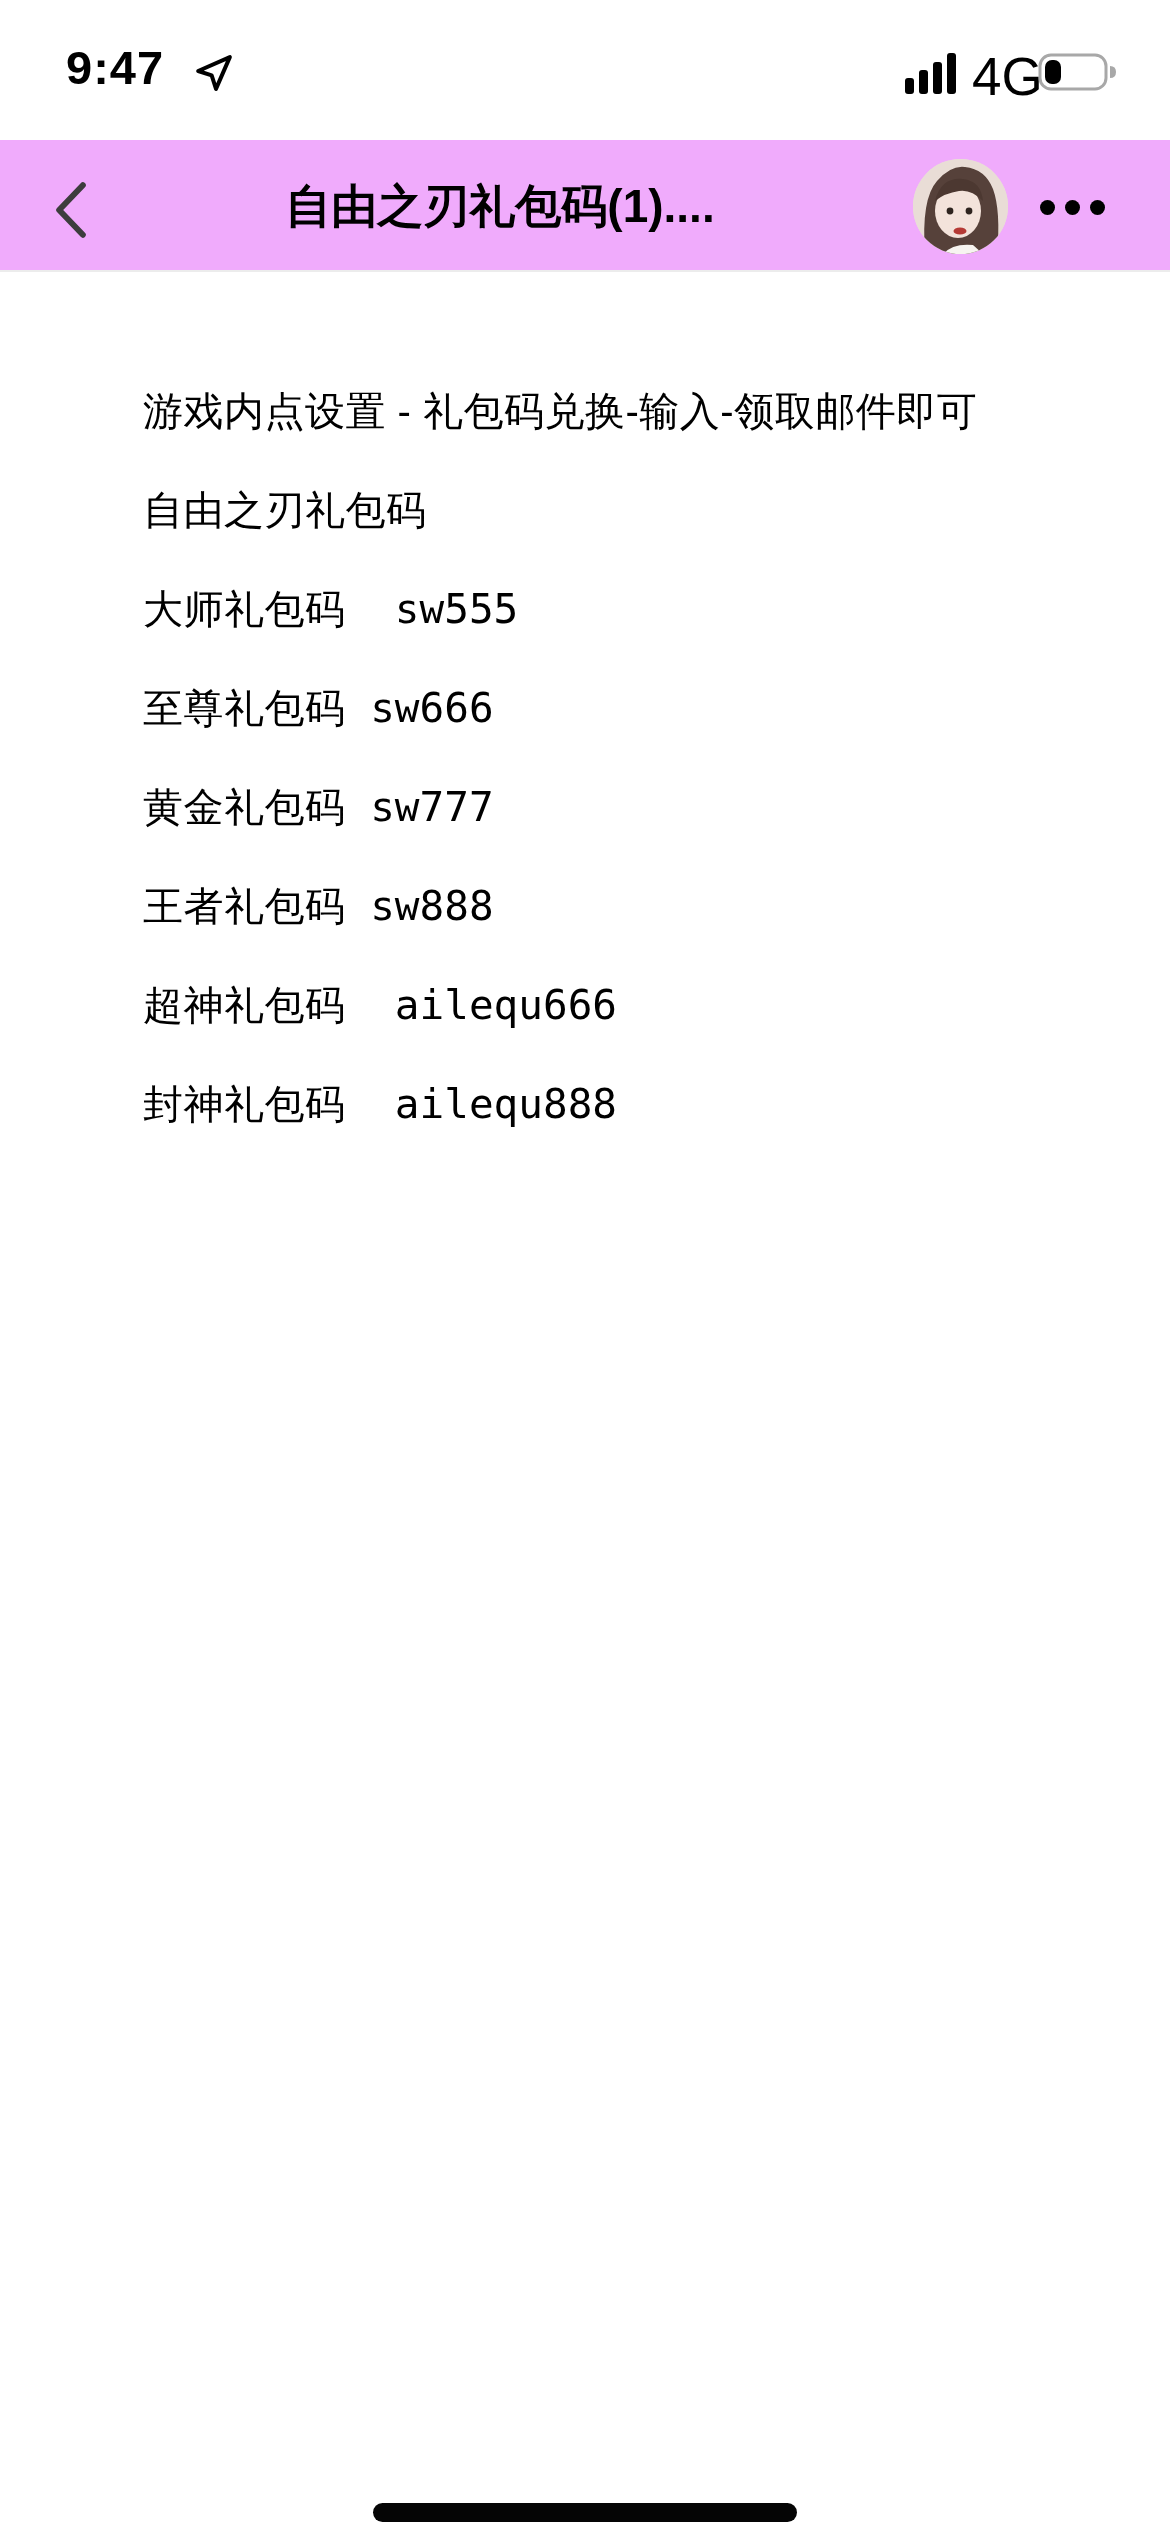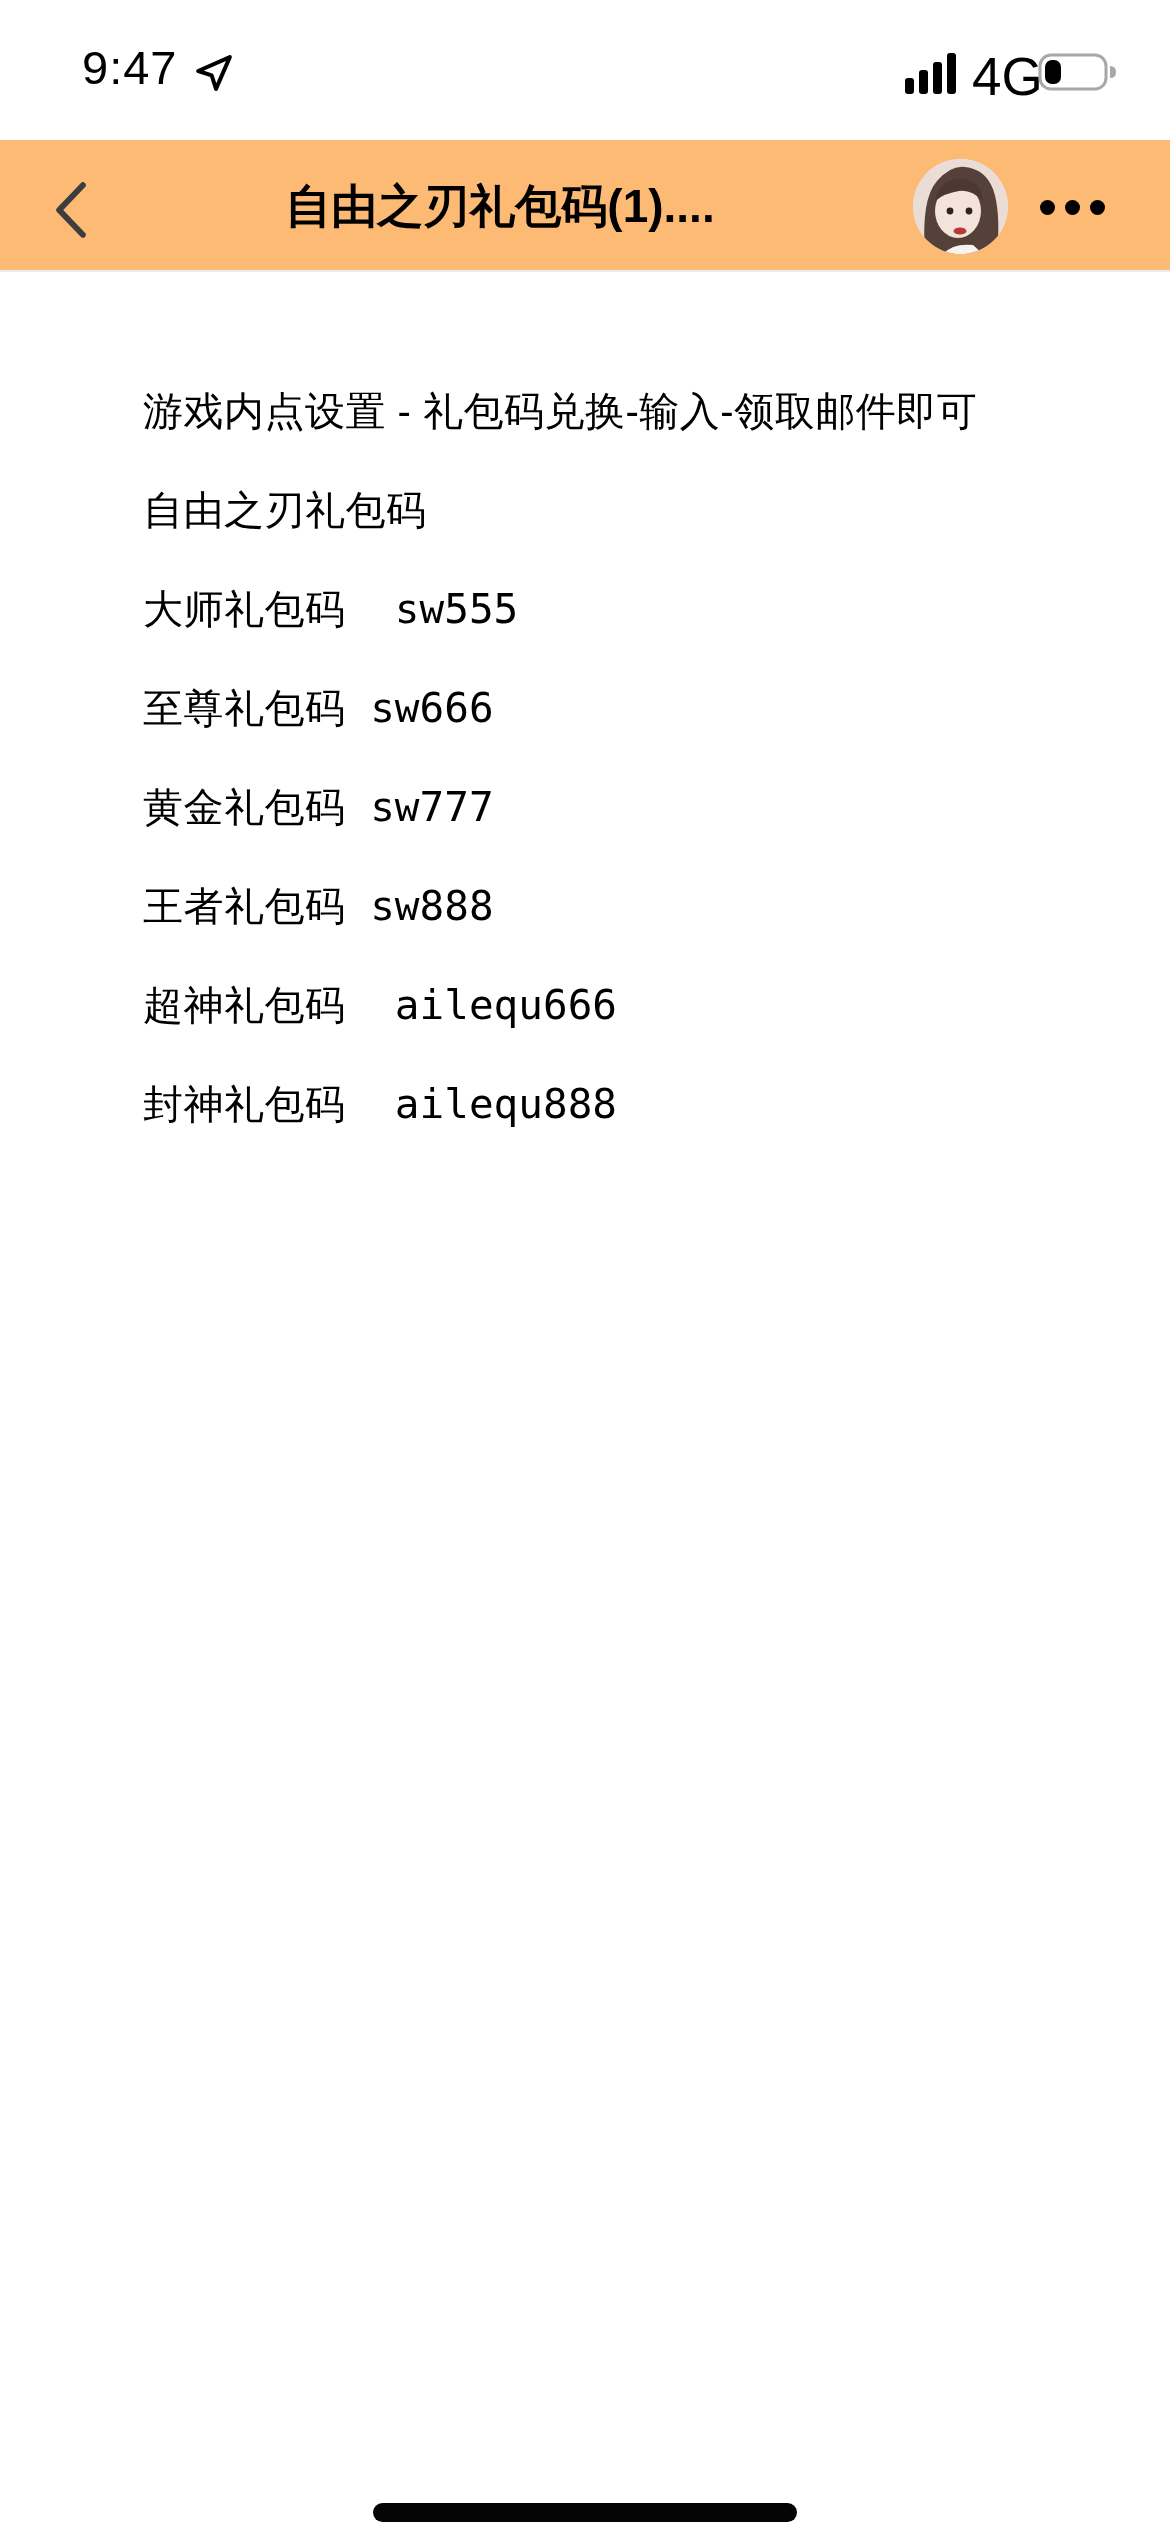--- a/index.html
+++ b/index.html
@@ -6,32 +6,32 @@
   html,body { background:#888; }
   body { font-family:"Liberation Sans","DejaVu Sans",sans-serif; }
   .phone {
     position:relative; width:1170px; height:2532px;
     background:#ffffff; overflow:hidden; margin:0 auto;
   }
 
   
   .status-bar { position:absolute; top:0; left:0; width:1170px; height:140px; background:#fff; }
   .time {
-    position:absolute; left:82px; top:40px;
-    font-size:47px; font-weight:400; color:#000; letter-spacing:1px;
+    position:absolute; left:66px; top:40px;
+    font-size:47px; font-weight:700; color:#000; letter-spacing:1px;
   }
   .loc-icon { position:absolute; left:194px; top:52px; width:40px; height:42px; }
   .signal-icon { position:absolute; left:905px; top:53px; width:53px; height:41px; }
   .network-label { position:absolute; left:972px; top:46px; font-size:53px; font-weight:500; color:#000; }
   .battery-icon { position:absolute; left:1038px; top:53px; width:82px; height:38px; }
 
   
   .nav-bar {
     position:absolute; top:140px; left:0; width:1170px; height:132px;
-    background:#fdba74; border-bottom:2px solid #ececec;
+    background:#f0abfc; border-bottom:2px solid #ececec;
   }
   .back-button { position:absolute; left:40px; top:30px; width:70px; height:80px; cursor:pointer; }
   .back-button svg { position:absolute; left:12px; top:12px; }
   .page-title {
     position:absolute; left:120px; right:290px; top:36px;
     text-align:center; font-size:46px; font-weight:700; color:#000;
     white-space:nowrap; overflow:hidden;
   }
   .avatar {
     position:absolute; left:913px; top:19px; width:95px; height:95px;

